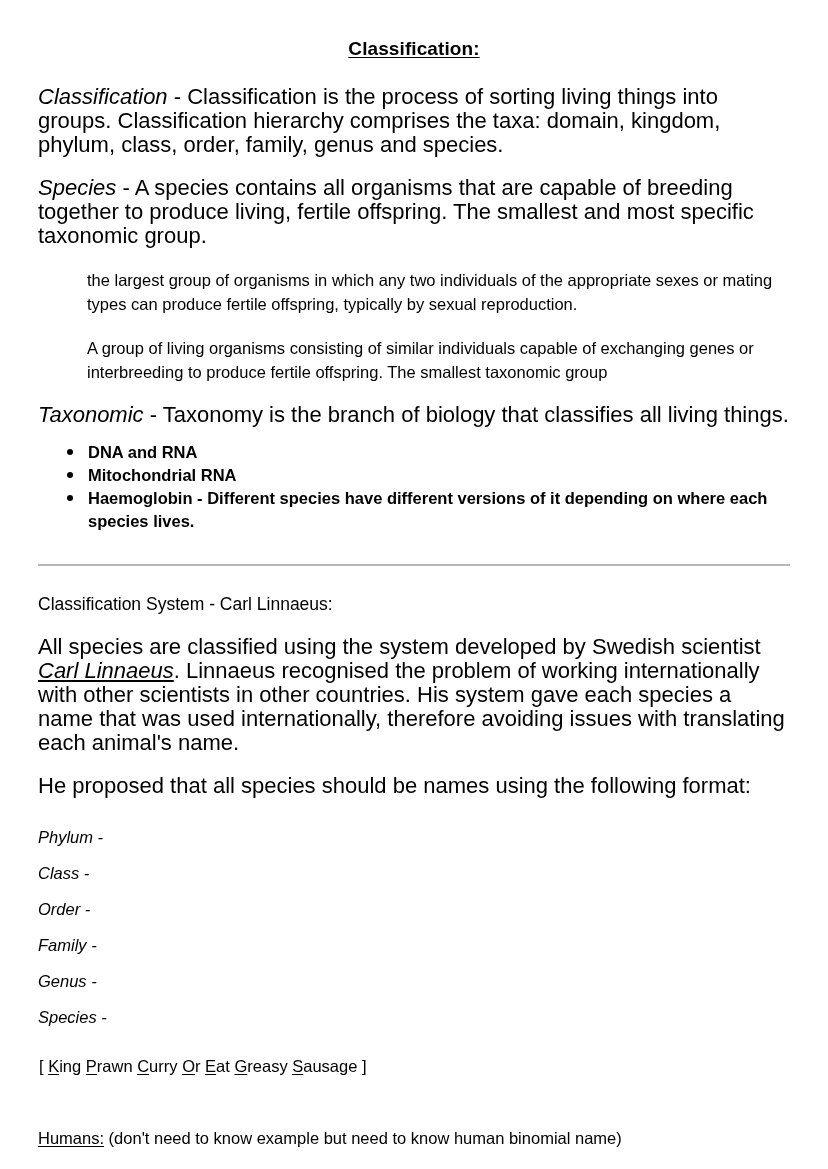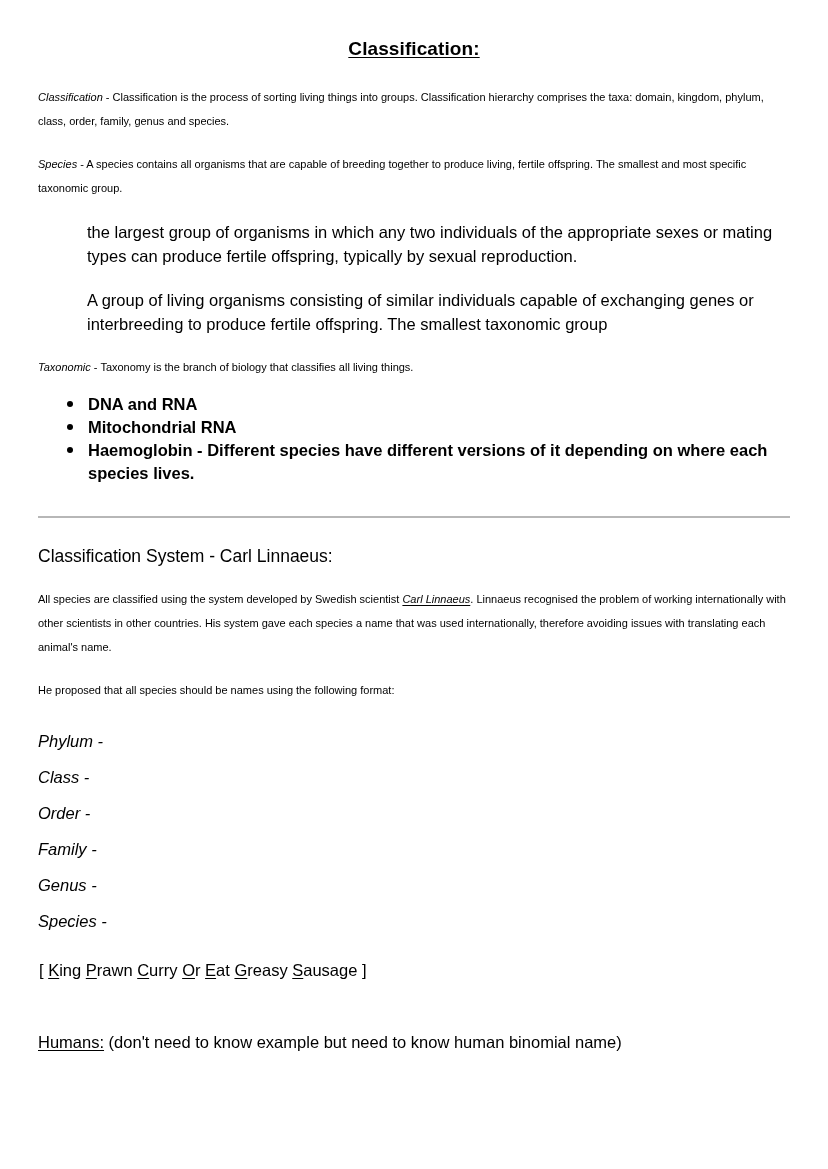--- a/index.html
+++ b/index.html
@@ -33,21 +33,21 @@
     font-weight: bold;
     text-decoration: underline;
     text-underline-offset: 2px;
     margin: 0;
     padding-top: 38px;
     letter-spacing: 0.1px;
   }
 
   
   .para {
-    font-size: 11px;
+    font-size: 22px;
     line-height: 24px;
     margin: 0;
     padding-top: 19px;
     text-align: left;
     max-width: 752px;
   }
   .para.first { padding-top: 25px; }
 
   .term {
     font-style: italic;

